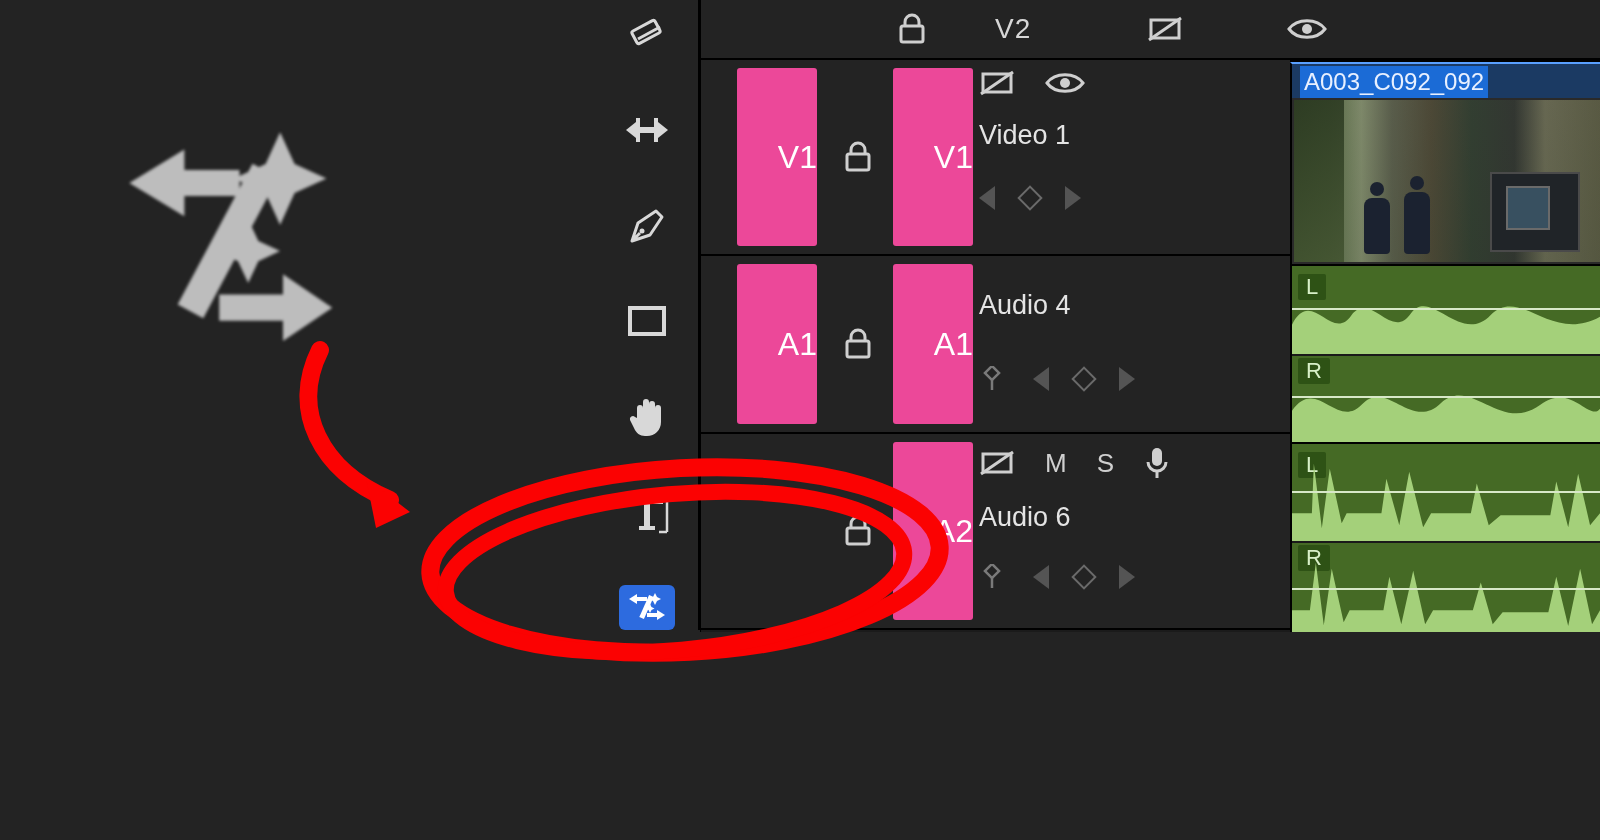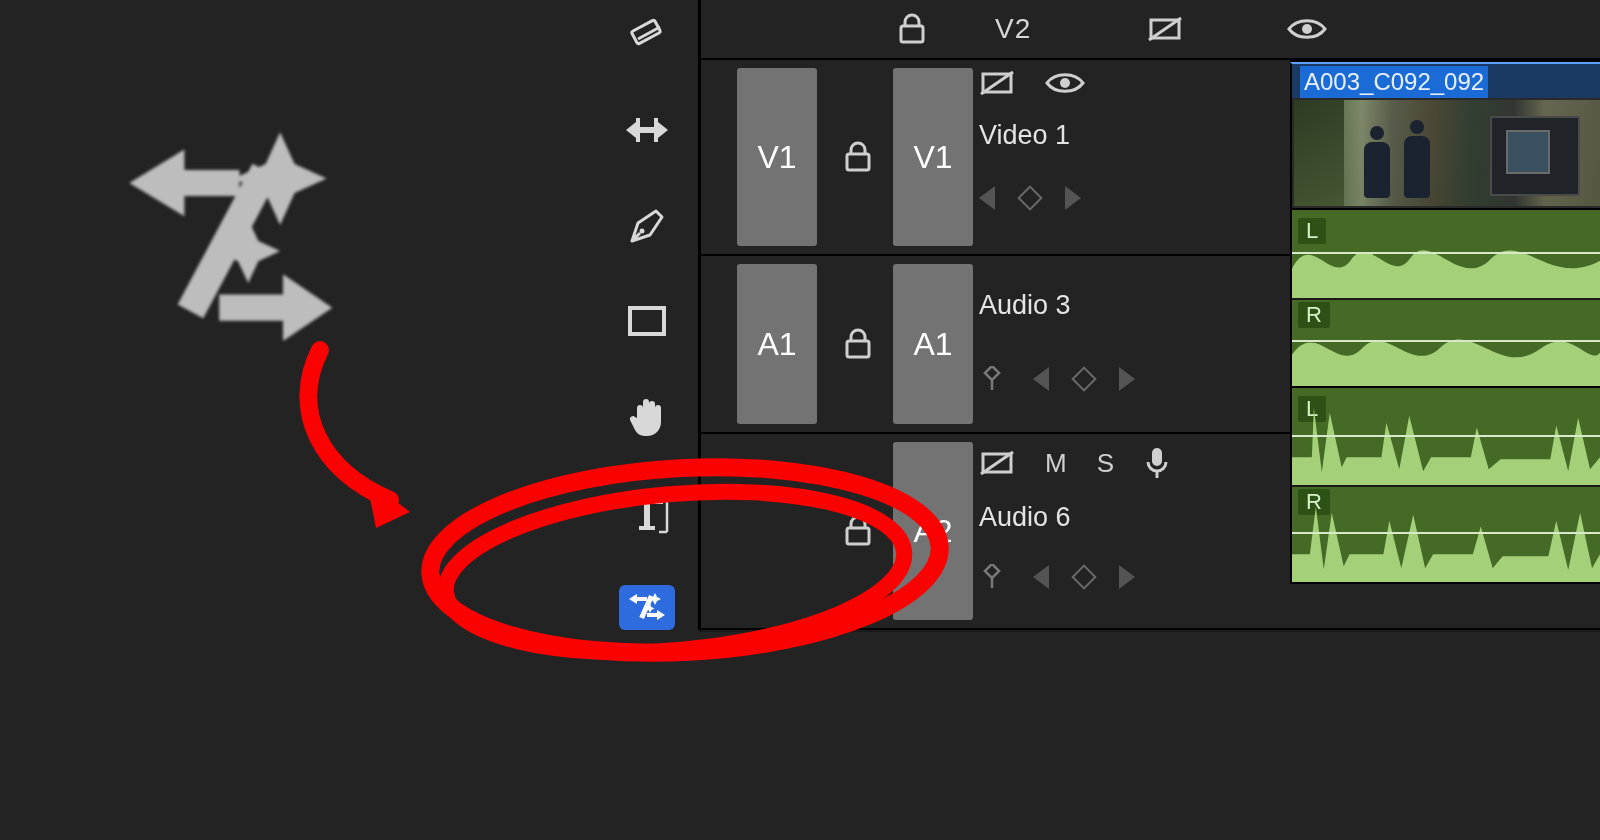--- a/index.html
+++ b/index.html
@@ -87,23 +87,23 @@
   background: #232323;
 }
 .track-v1 { height: 196px; }
 .track-a1 { height: 178px; }
 .track-a2 { height: 196px; }
 
 .target-box {
   position: absolute;
   top: 8px; bottom: 8px;
   width: 80px;
-  background: #737373;
+  background: #ec4899;
   border-radius: 3px;
-  display: flex; align-items: center; justify-content: center;
+  display: flex; align-items: center; justify-content: flex-end;
   color: #fff; font-size: 32px; font-weight: 500;
 }
 .lock-col { position:absolute; left:124px; top:0; bottom:0; width:66px; display:flex; align-items:center; justify-content:center; color:#cfcfcf;}
 .track-name { position:absolute; left:278px; top:18px; font-size:27px; color:#e4e4e4; }
 .track-controls { position:absolute; left:278px; top:60px; display:flex; align-items:center; gap:28px; color:#7a7a7a;}
 .track-controls-top { position:absolute; left:278px; top:8px; display:flex; align-items:center; gap:30px; color:#cfcfcf; }
 
 
 .tri-l, .tri-r { width:0; height:0; border-top:12px solid transparent; border-bottom:12px solid transparent; }
 .tri-l { border-right:16px solid #6a6a6a; }
@@ -119,21 +119,21 @@
   position: absolute;
   left: 1290px; top: 60px; width: 310px; height: 572px;
   border-top: 2px solid #000;
 }
 .clip {
   position: relative;
   border-left: 2px solid #000;
   border-bottom: 2px solid #000;
 }
 .video-clip {
-  height: 148px;
+  height: 204px;
   background: linear-gradient(#1b3a63,#1b3a63 34px, #2a2a2a 34px);
   border-top: 2px solid #5aa0ff;
 }
 .clip-label {
   position:absolute; left:8px; top:2px;
   background:#1b6bd6; color:#e8f0ff; font-size:24px;
   padding: 2px 4px;
   white-space: nowrap;
 }
 .thumb {
@@ -367,21 +367,21 @@
       <span class="ico">
         <svg width="30" height="34" viewBox="0 0 30 34">
             <path d="M8 14 v-4 a7 7 0 0 1 14 0 v4" fill="none" stroke="#cfcfcf" stroke-width="3"></path>
             <rect x="4" y="14" width="22" height="16" rx="2" fill="none" stroke="#cfcfcf" stroke-width="3"></rect>
           </svg>
       </span>
     </div>
     <div class="target-box" style="left:192px; top:8px; bottom:8px;">
         <span>A1</span>
       </div>
-    <div class="track-name" style="top:34px;">Audio 3</div>
+    <div class="track-name" style="top:34px;">Audio 4</div>
     <div class="track-controls" style="top:110px; left:278px;">
       <span class="ico">
           <svg width="26" height="26" viewBox="0 0 26 26">
             <rect x="8" y="2" width="10" height="10" transform="rotate(45 13 7)" fill="none" stroke="#7a7a7a" stroke-width="2.5"></rect>
             <line x1="13" y1="14" x2="13" y2="24" stroke="#7a7a7a" stroke-width="2.5"></line>
           </svg>
         </span>
       <div class="keynav">
         <span class="tri-l"></span>
         <span class="diamond stroke"></span>

